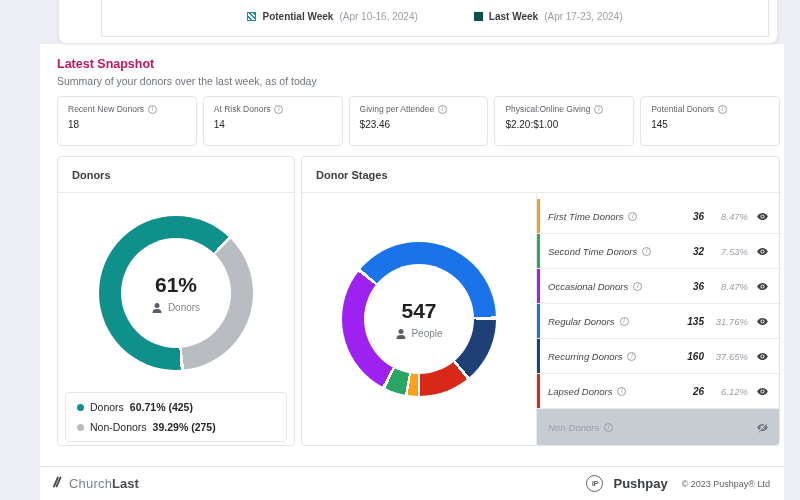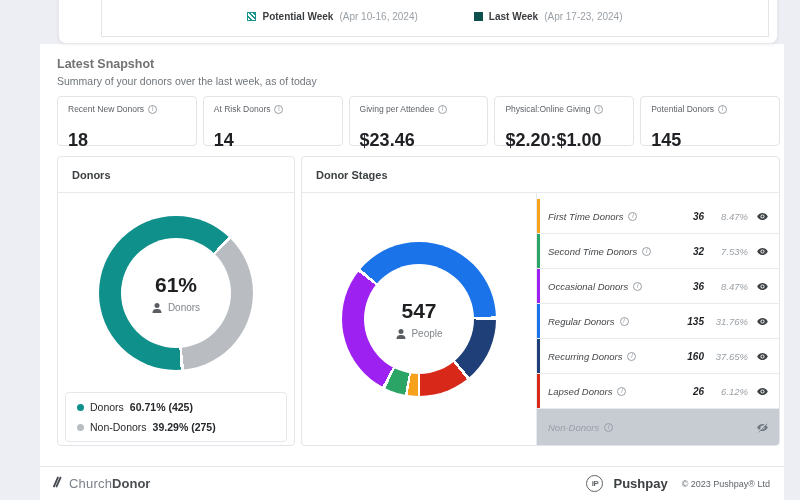--- a/index.html
+++ b/index.html
@@ -19,27 +19,27 @@
   .legend-chip { display:flex; align-items:center; gap:6px; font-size:10px; cursor:pointer; }
   .legend-chip .lab { font-weight:700; color:#3a3d40; }
   .legend-chip .dates { color:#9aa0a6; }
   .swatch { width:9px; height:9px; flex:none; }
   .swatch.striped { background:repeating-linear-gradient(45deg,#18938e 0 1.6px,#ffffff 1.6px 3.2px);
                     outline:1px solid #18938e; outline-offset:-1px; }
   .swatch.solid { background:#0d4f4d; }
 
   
   .snapshot { padding:13px 4px 0 17px; flex:none; }
-  .snap-title { font-size:12.5px; font-weight:700; color:#737373; }
+  .snap-title { font-size:12.5px; font-weight:700; color:#be185d; }
   .snap-sub { font-size:10.5px; color:#6f757b; margin-top:4px; }
   .cards-row { display:flex; gap:6px; margin-top:9px; }
   .stat-card { flex:1; height:50px; background:#fff; border:1px solid #e2e4e8;
                border-radius:4px; padding:7px 10px 0 10px; }
   .stat-label { font-size:8.5px; color:#5f6368; display:flex; align-items:center; gap:4px; white-space:nowrap; }
-  .stat-value { font-size:18px; font-weight:700; color:#1f2124; margin-top:16px; }
+  .stat-value { font-size:10px; font-weight:400; color:#1f2124; margin-top:5px; }
 
   .info-icon { display:inline-flex; align-items:center; justify-content:center;
                width:9px; height:9px; border:1px solid #9aa0a6; border-radius:50%;
                color:#9aa0a6; font-size:6.5px; line-height:1; flex:none; cursor:pointer; }
   .info-icon::before { content:"i"; }
 
   
   .panels-row { display:flex; gap:6px; margin-top:10px; padding:0 4px 0 17px; flex:none; }
   .panel { background:#fff; border:1px solid #e2e4e8; border-radius:4px; height:290px; overflow:hidden; }
   .panel-donors { width:238px; flex:none; display:flex; flex-direction:column; }
@@ -326,21 +326,21 @@
     </div>
   </div>
 
   <div class="footer">
     <div class="brand-left">
       <span class="slashes">
         <svg viewBox="0 0 16 16" fill="none">
             <path d="M4.5 13 9 3M7.5 13 12 3" stroke-width="2.2" stroke-linecap="round"></path>
           </svg>
       </span>
-      <span><span class="brand-church">Church</span><span class="brand-staq">Donor</span></span>
+      <span><span class="brand-church">Church</span><span class="brand-staq">Last</span></span>
     </div>
     <div class="brand-right">
       <span class="pp-circle">iP</span>
       <span class="pp-name">Pushpay</span>
       <span class="pp-copy">© 2023 Pushpay® Ltd</span>
     </div>
   </div>
 
 </div>
 

